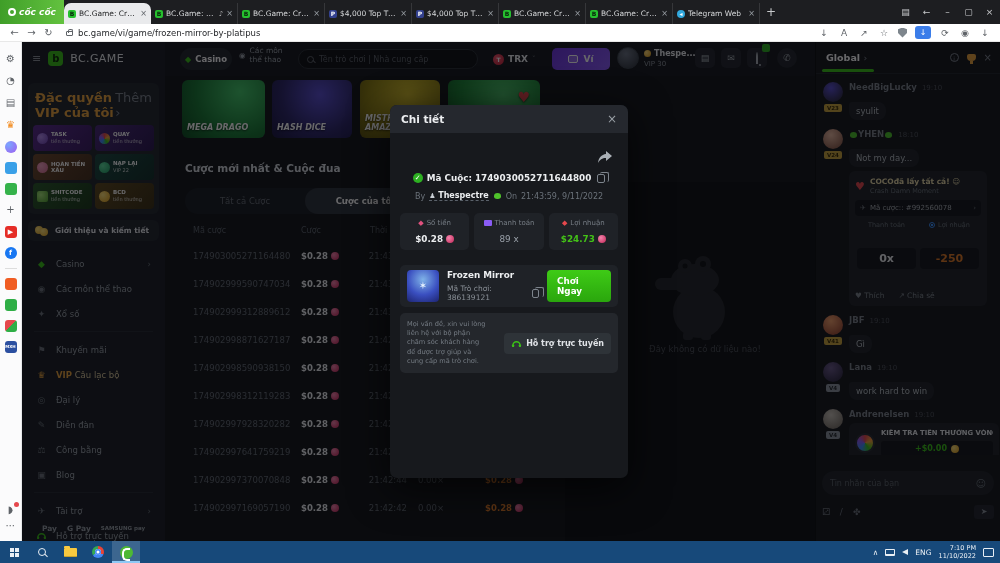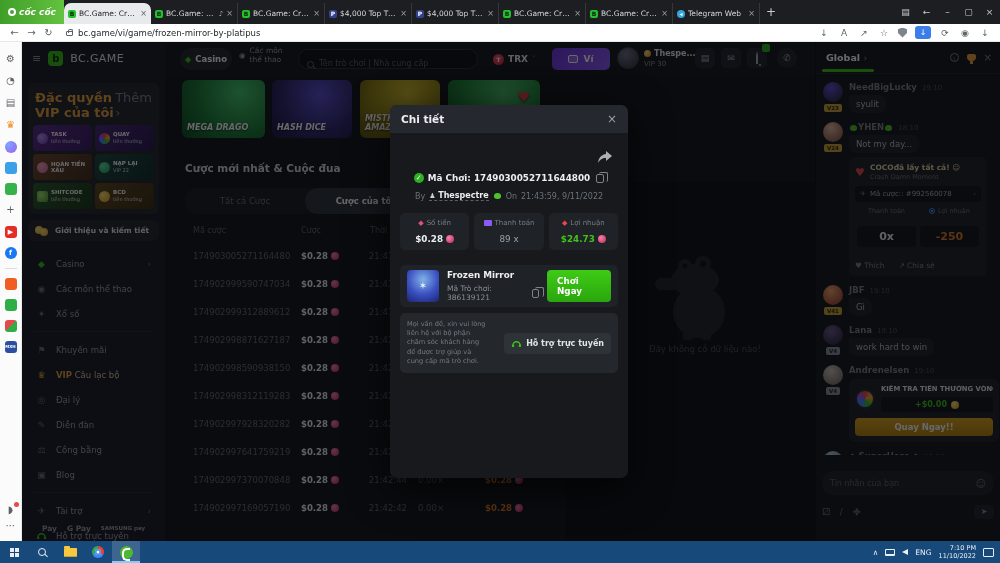--- a/index.html
+++ b/index.html
@@ -88,21 +88,21 @@
 .vip-gold{color:#e8a33d;font-weight:bold}
 .club{color:#d9c79a;font-weight:normal}
 .pays{position:absolute;bottom:8px;left:0;width:100%;display:flex;justify-content:center;gap:10px;align-items:center;color:#9aa1a9;font-size:7.5px;font-weight:bold}
 .pays .sams{font-size:5.5px;line-height:1.1;text-align:center}
 
 .amain{position:absolute;left:143px;top:0;width:650px;height:100%;background:#15181b}
 .topbar{position:absolute;left:0;top:0;width:100%;height:34px;background:#171a1e}
 .pill{position:absolute;left:15px;top:6px;width:52px;height:22px;background:#23282e;border-radius:11px;display:flex;align-items:center;justify-content:center;gap:4px;color:#fff;font-weight:bold;font-size:8.5px}
 .pill .dmd{color:#3bc117;font-size:8px}
 .sports-l{position:absolute;left:74px;top:4px;width:54px;color:#9aa1a9;font-size:7.5px;line-height:1.25;display:flex;align-items:center;gap:4px}
-.searchbox{position:absolute;left:133px;top:7px;width:180px;height:20px;background:#101214;border:1px solid #2b3036;border-radius:10px;display:flex;align-items:flex-end;gap:5px;padding:0 8px}
+.searchbox{position:absolute;left:133px;top:7px;width:180px;height:20px;background:#101214;border:1px solid #2b3036;border-radius:10px;display:flex;align-items:center;gap:5px;padding:0 8px}
 .sglass{width:7px;height:7px;border:1.3px solid #5b6168;border-radius:50%;position:relative;flex:0 0 7px}
 .sglass:after{content:"";position:absolute;width:4px;height:1.3px;background:#5b6168;transform:rotate(45deg);right:-3px;bottom:-1px}
 .searchbox input{background:transparent;border:none;outline:none;color:#aab0b6;font-size:8px;width:100%;font-family:inherit}
 .searchbox input::placeholder{color:#5b6168}
 .cursel{position:absolute;left:328px;top:7px;height:20px;display:flex;align-items:center;gap:4px}
 .trxc{width:11px;height:11px;border-radius:50%;background:radial-gradient(circle at 35% 35%,#f2536a,#c21f35);color:#fff;font-size:6px;font-weight:bold;text-align:center;line-height:11px}
 .cursel b{color:#e8eaed;font-size:9px}
 .cursel .car{color:#6b727a;font-size:7px}
 .vibtn{position:absolute;left:387px;top:6px;width:58px;height:22px;border-radius:5px;background:linear-gradient(135deg,#6c35de,#8a5cf5);display:flex;align-items:center;justify-content:center;gap:5px;color:#fff;font-weight:bold;font-size:9px}
 .wic{width:10px;height:8px;background:#fff3;border:1px solid #fff;border-radius:2px}
@@ -152,36 +152,36 @@
 .trophy:after{content:"";position:absolute;left:3px;bottom:-3px;width:3px;height:3px;background:#e8a33d}
 .cx{color:#7d848c;font-size:10px}
 .msgs{position:absolute;top:34px;left:0;right:0;bottom:86px;overflow:hidden;padding:6px 6px 0}
 .msg{display:flex;gap:5px;margin-bottom:9px}
 .avcol{flex:0 0 22px;display:flex;flex-direction:column;align-items:center;gap:2px}
 .cav{width:20px;height:20px;border-radius:50%}
 .vb{font-size:5.5px;font-weight:bold;padding:1px 3px;border-radius:2px;background:#caa53d;color:#3a2c05}
 .vb.gray{background:#8d959e;color:#23272b}
 .mhead{display:flex;align-items:baseline;gap:5px;font-size:8.5px;color:#7d848c;font-weight:bold}
 .mtime{font-size:7px;color:#4d5258;font-weight:normal}
-.mbubble{margin-top:3px;background:#212529;border-radius:3px 8px 8px 8px;padding:4px 7px;font-size:8.5px;color:#b6bcc2;display:inline-block}
+.mbubble{margin-top:10px;background:#212529;border-radius:3px 8px 8px 8px;padding:4px 7px;font-size:8.5px;color:#b6bcc2;display:inline-block}
 .frog{display:inline-block;width:7px;height:6px;background:#4fc22b;border-radius:50% 50% 45% 45%;vertical-align:middle;margin:0 1px}
 .mention{color:#3bc117;font-weight:bold}
 .betcard{margin-top:4px;background:#212529;border-radius:6px;padding:6px;width:138px}
 .bc-top{display:flex;gap:5px;align-items:center}
 .heart{color:#e5484d;font-size:11px}
 .bc-title{font-size:7.5px;font-weight:bold;color:#e8d9a8}
 .bc-sub{font-size:6.5px;color:#6b727a;margin-top:1px}
 .bc-id{margin-top:5px;background:#16181c;border-radius:4px;display:flex;align-items:center;gap:4px;padding:4px 5px;font-size:7px;color:#aab0b6}
 .bc-id .pl{color:#6b727a;font-size:7px}
 .bc-id .ch{margin-left:auto;color:#6b727a}
 .bc-cols{display:flex;margin-top:5px;font-size:6.5px;color:#6b727a}
 .bc-cols>span{flex:1;display:flex;align-items:center;gap:3px;justify-content:center}
 .radio{display:inline-block;width:6px;height:6px;border:1.5px solid #3a8ef6;border-radius:50%;background:radial-gradient(circle,#3a8ef6 0 30%,transparent 36%)}
 .bc-vals{display:flex;margin-top:3px}
-.bc-vals b{flex:1;text-align:center;font-size:11px;background:#16181c;margin:8px 2px;border-radius:4px;padding:4px 0}
+.bc-vals b{flex:1;text-align:center;font-size:11px;background:#16181c;margin:16px 2px;border-radius:4px;padding:4px 0}
 .v-w{color:#eceef0}
 .v-o{color:#e07b26}
 .bc-act{display:flex;gap:14px;margin-top:6px;font-size:7.5px;color:#7d848c}
 .spincard{margin-top:4px;background:#212529;border-radius:6px;padding:6px;width:150px}
 .sc-row{display:flex;gap:6px;align-items:center}
 .wheel{flex:0 0 20px;width:20px;height:20px;border-radius:50%;background:conic-gradient(#e5484d,#f2a33c,#3bc117,#3a8ef6,#8a5cf5,#e5484d);border:2px solid #2b2f35}
 .sc-title{font-size:6.8px;font-weight:bold;color:#e8eaed;white-space:nowrap;overflow:hidden;width:112px}
 .sc-amt{margin-top:4px;background:#16181c;border-radius:3px;padding:3px 0;text-align:center;font-size:8px;font-weight:bold;color:#3bc117;display:flex;align-items:center;justify-content:center;gap:4px}
 .gcoin{width:8px;height:8px;border-radius:50%;background:radial-gradient(circle at 35% 35%,#ffe27a,#d99a16)}
 .sc-btn{margin-top:6px;background:linear-gradient(180deg,#dca81f,#b5820f);border-radius:4px;text-align:center;color:#fff;font-weight:bold;font-size:8.5px;padding:4px 0}
@@ -768,21 +768,21 @@
       <div class="mo-head">
         <span class="mo-title">Chi tiết</span>
         <span class="mo-x">×</span>
       </div>
       <div class="mo-body">
         <svg class="share" width="14" height="12" viewBox="0 0 14 12">
             <path d="M8 0 L14 5 L8 10 L8 7 C4 7 2 8.5 0 12 C0.5 7 3.5 3.5 8 3 Z" fill="#aab0b6"></path>
           </svg>
         <div class="betline">
           <span class="gcheck">✓</span>
-          <span>Mã Chơi: 1749030052711644800</span>
+          <span>Mã Cuộc: 1749030052711644800</span>
           <span class="copy"></span>
         </div>
         <div class="byline">
           <span>By</span>
           <span class="byname"><span class="pawn">♟</span> <span>Thespectre</span></span>
           <span class="frog"></span>
           <span>On</span>
           <span>21:43:59, 9/11/2022</span>
         </div>
         <div class="stats">

